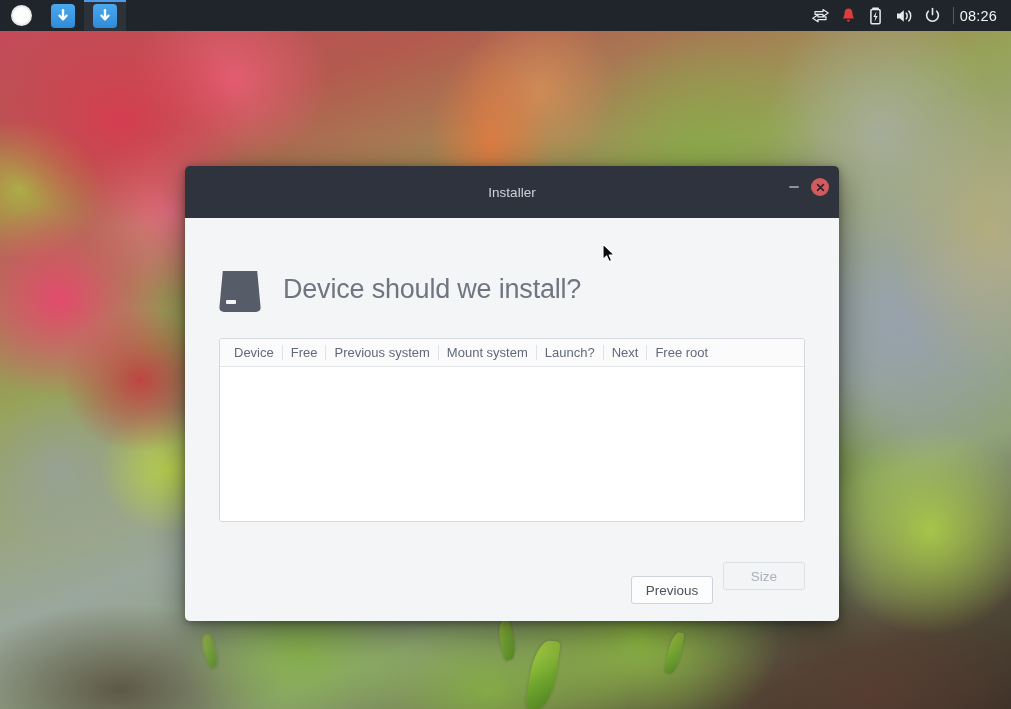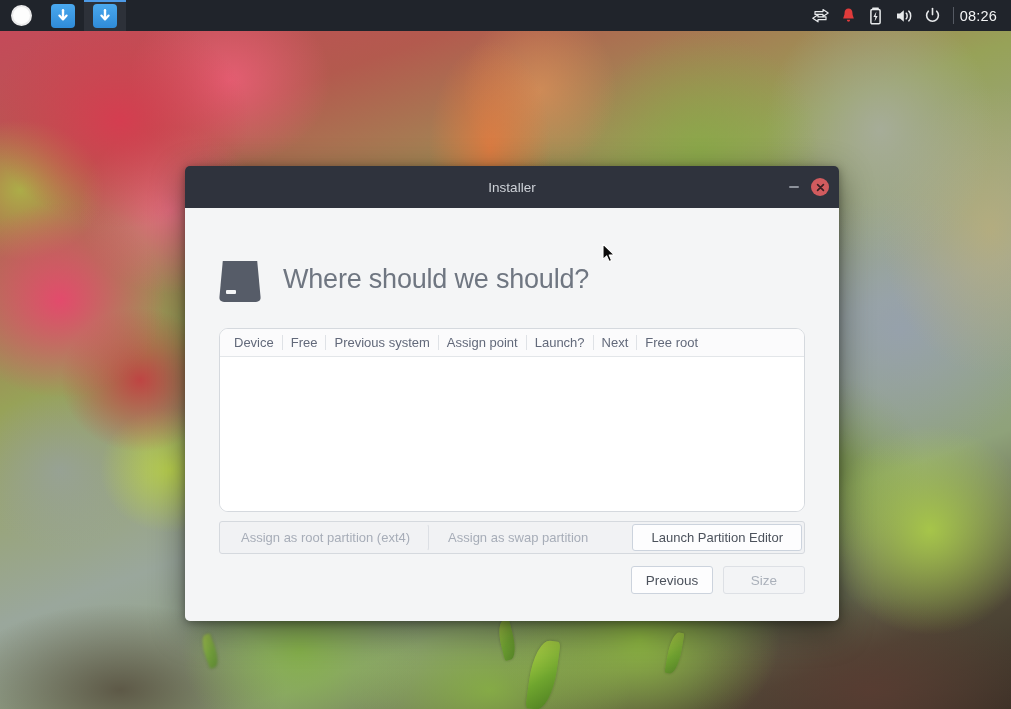--- a/index.html
+++ b/index.html
@@ -174,21 +174,21 @@
     top: 166px;
     width: 654px;
     height: 455px;
     border-radius: 5px;
     box-shadow: 0 10px 34px rgba(0,0,0,0.46), 0 2px 8px rgba(0,0,0,0.34);
     overflow: hidden;
     z-index: 30;
   }
   #titlebar {
     position: relative;
-    height: 42px;
+    height: 52px;
     background: #2f333d;
     display: flex;
     align-items: center;
     justify-content: center;
   }
   #window-title {
     color: #cfd3d9;
     font-size: 13.5px;
   }
   #titlebar-controls {
@@ -268,21 +268,21 @@
     font-size: 27px;
     font-weight: normal;
     margin: 0;
     letter-spacing: -0.2px;
   }
 
   
   #partition-table {
     background: #ffffff;
     border: 1px solid #d5d9de;
-    border-radius: 9px;
+    border-radius: 3px;
     height: 184px;
     box-sizing: border-box;
     overflow: hidden;
   }
   #table-header {
     display: flex;
     align-items: center;
     height: 27px;
     background: #fbfbfc;
     border-bottom: 1px solid #e3e6e9;
@@ -361,20 +361,21 @@
     min-width: 82px;
     border-radius: 3px;
     display: flex;
     align-items: center;
     justify-content: center;
   }
   #previous-button {
     background: #fdfdfe;
     border: 1px solid #ccd3dd;
     color: #4c525c;
+    margin-top: 14px;
   }
   #next-button {
     background: #f3f4f6;
     border: 1px solid #dde0e5;
     color: #aab0ba;
   }
 
   
   #cursor {
     position: absolute;
@@ -489,48 +490,42 @@
       </div>
     </div>
 
     <div id="dialog-body">
 
       <div id="heading-row">
         <div id="drive-icon">
           <div class="body"></div>
           <div class="notch"></div>
         </div>
-        <h1 id="page-title">Where should we should?</h1>
+        <h1 id="page-title">Device should we install?</h1>
       </div>
 
       <div id="partition-table">
         <div id="table-header">
           <div class="col-head">Device</div>
           <div class="col-div"></div>
           <div class="col-head">Free</div>
           <div class="col-div"></div>
           <div class="col-head">Previous system</div>
           <div class="col-div"></div>
-          <div class="col-head">Assign point</div>
+          <div class="col-head">Mount system</div>
           <div class="col-div"></div>
           <div class="col-head">Launch?</div>
           <div class="col-div"></div>
           <div class="col-head">Next</div>
           <div class="col-div"></div>
           <div class="col-head">Free root</div>
         </div>
         <div id="table-body"></div>
       </div>
 
-      <div id="partition-toolbar">
-        <button class="tool-btn" id="assign-root-button" disabled="">Assign as root partition (ext4)</button>
-        <button class="tool-btn" id="assign-swap-button" disabled="">Assign as swap partition</button>
-        <div class="tool-spacer"></div>
-        <button id="launch-partition-editor-button">Launch Partition Editor</button>
-      </div>
 
       <div id="nav-row">
         <button class="nav-btn" id="previous-button">Previous</button>
         <button class="nav-btn" id="next-button" disabled="">Size</button>
       </div>
 
     </div>
   </div>
 
   <svg id="cursor" viewBox="0 0 14 21">

